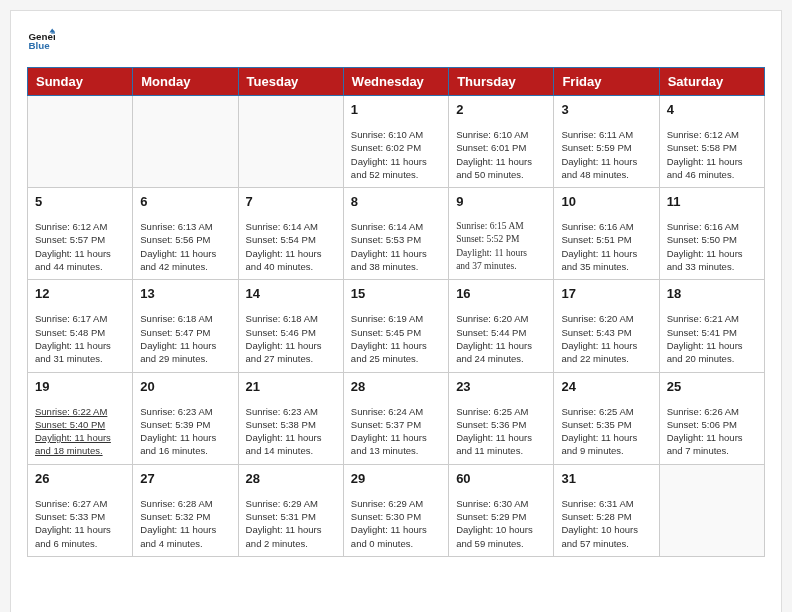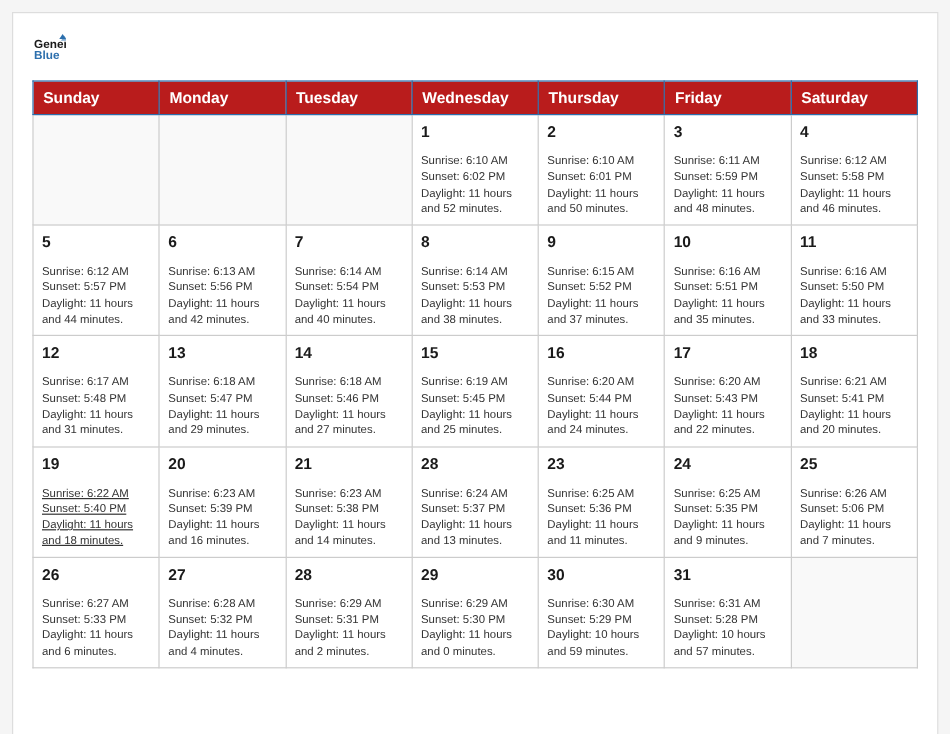--- a/index.html
+++ b/index.html
@@ -176,21 +176,21 @@
           </td>
           <td>
             <div class="day-number">8</div>
             <div class="day-info" style="white-space: pre-line;">Sunrise: 6:14 AM
 Sunset: 5:53 PM
 Daylight: 11 hours
 and 38 minutes.</div>
           </td>
           <td>
             <div class="day-number">9</div>
-            <div class="day-info" style="white-space: pre-line;">Sunrise: 6:15 AM
+            <div class="day-info" style="white-space: pre-line; font-family: Liberation Serif, serif;">Sunrise: 6:15 AM
 Sunset: 5:52 PM
 Daylight: 11 hours
 and 37 minutes.</div>
           </td>
           <td>
             <div class="day-number">10</div>
             <div class="day-info" style="white-space: pre-line;">Sunrise: 6:16 AM
 Sunset: 5:51 PM
 Daylight: 11 hours
 and 35 minutes.</div>
@@ -328,21 +328,21 @@
 and 2 minutes.</div>
           </td>
           <td>
             <div class="day-number">29</div>
             <div class="day-info" style="white-space: pre-line;">Sunrise: 6:29 AM
 Sunset: 5:30 PM
 Daylight: 11 hours
 and 0 minutes.</div>
           </td>
           <td>
-            <div class="day-number">30</div>
+            <div class="day-number">60</div>
             <div class="day-info" style="white-space: pre-line;">Sunrise: 6:30 AM
 Sunset: 5:29 PM
 Daylight: 10 hours
 and 59 minutes.</div>
           </td>
           <td>
             <div class="day-number">31</div>
             <div class="day-info" style="white-space: pre-line;">Sunrise: 6:31 AM
 Sunset: 5:28 PM
 Daylight: 10 hours

